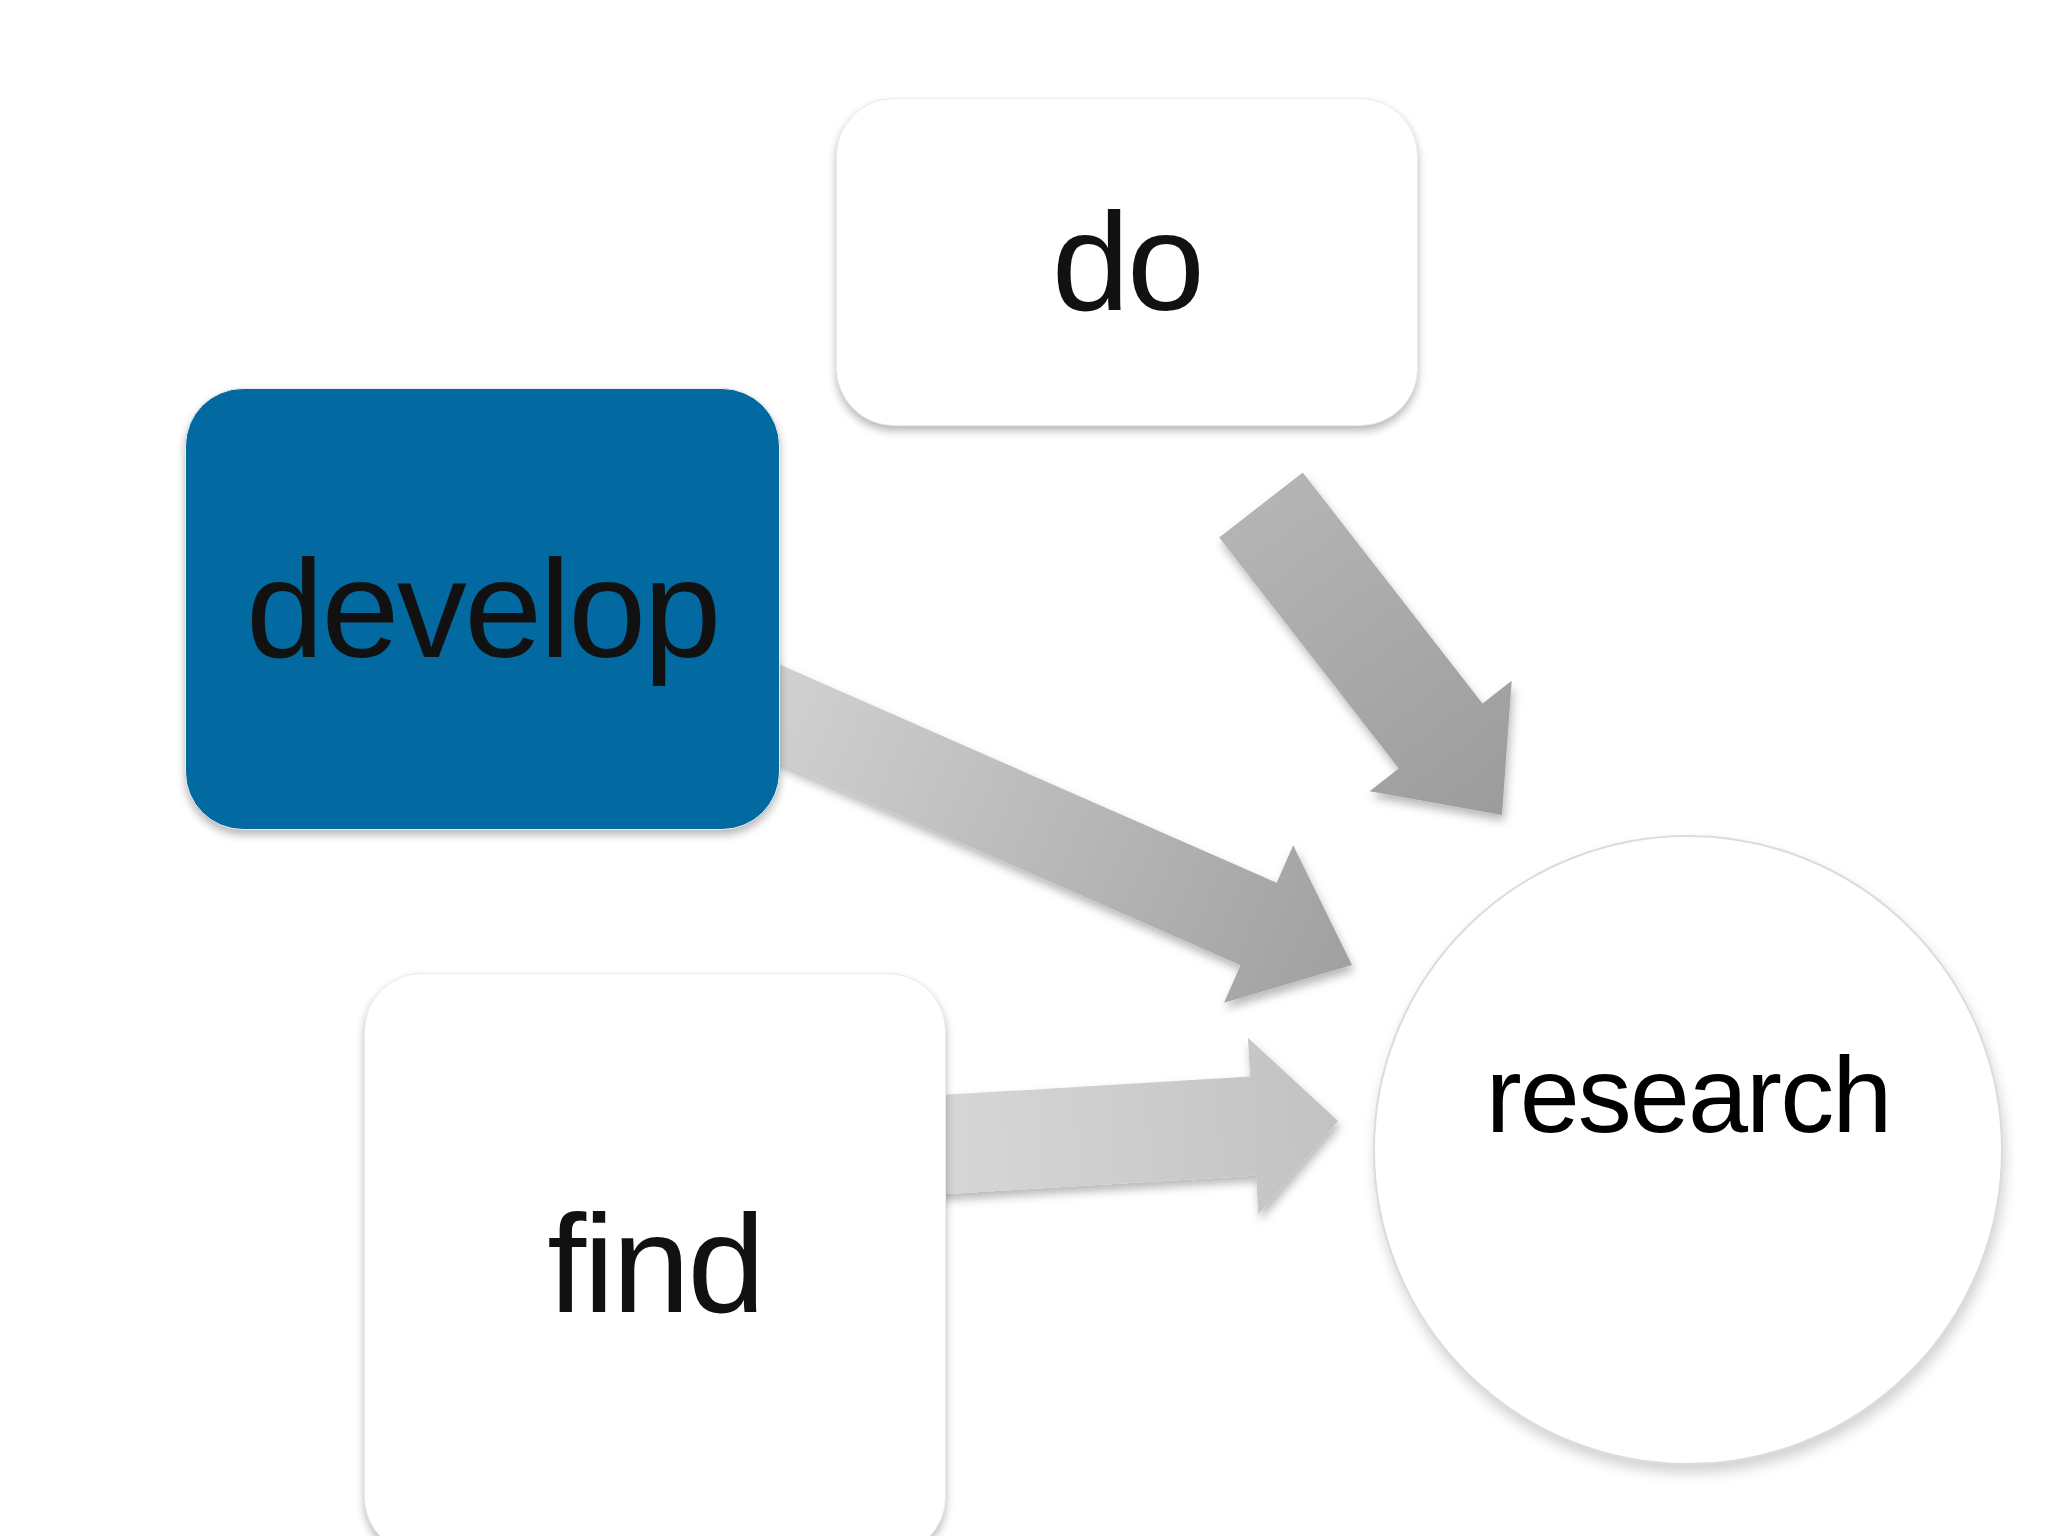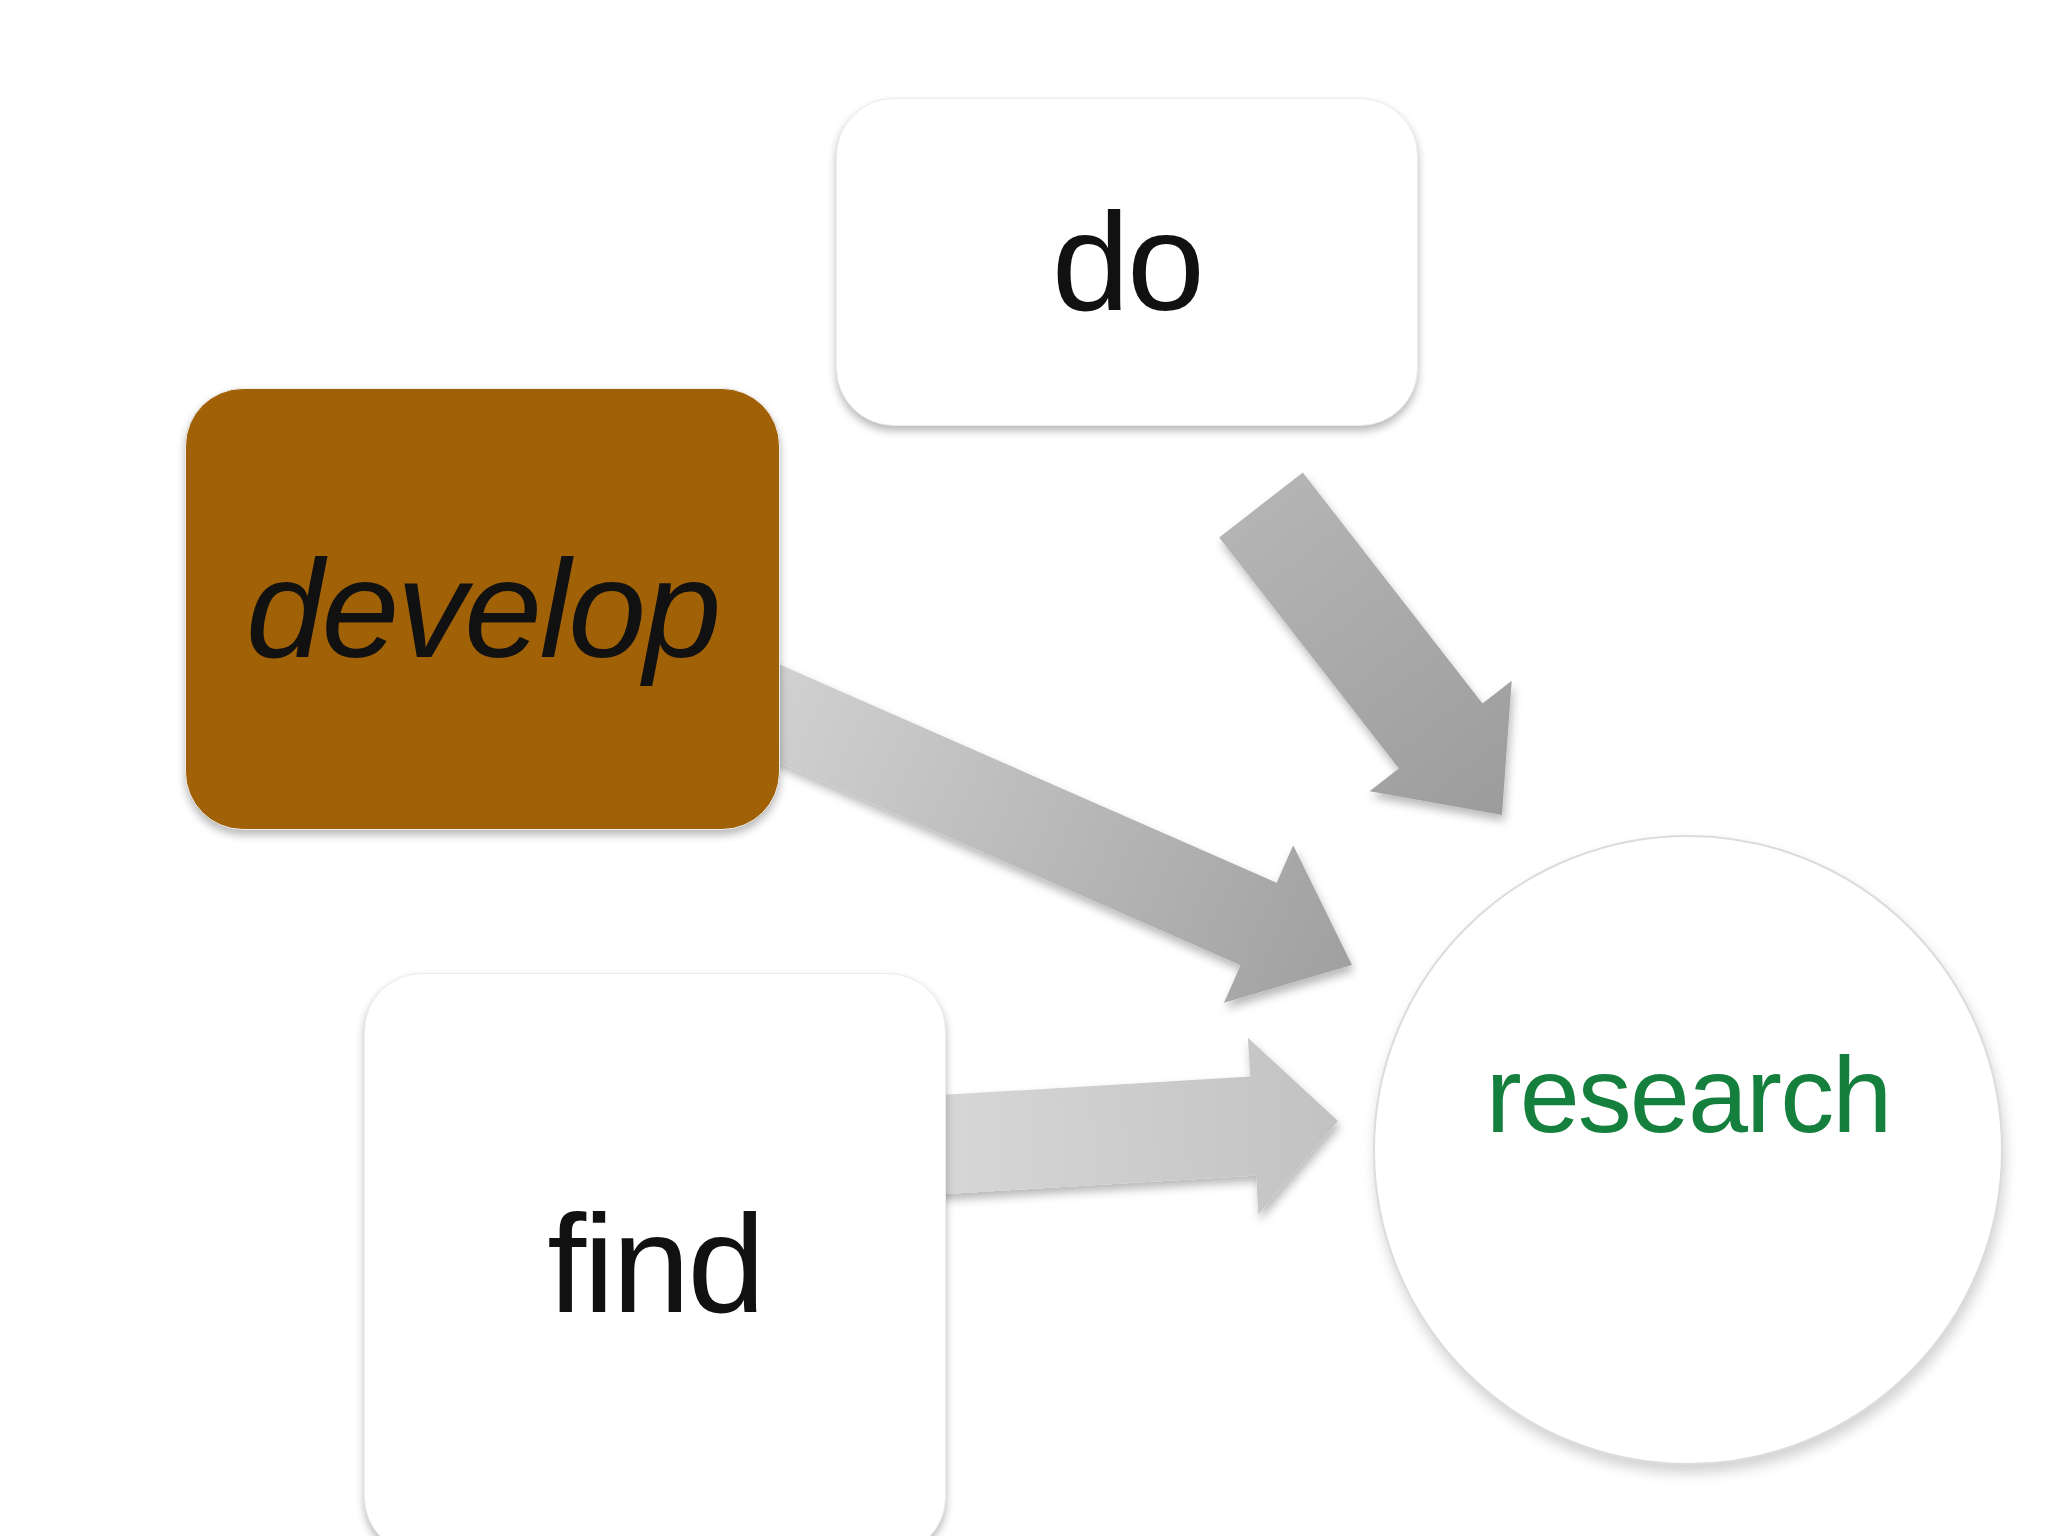--- a/index.html
+++ b/index.html
@@ -71,25 +71,25 @@
       </defs>
       <polygon points="1219.2,537.5 1398.8,768.6 1369.6,791.3 1502,815 1511.7,680.8 1482.5,703.5 1302.8,472.5" fill="url(#arrow-grad-0)" filter="url(#arrow-shadow)"></polygon>
       <polygon points="709.9,732.2 1240.5,965.2 1224,1002.7 1352,965 1293.2,845.2 1276.7,882.8 746.1,649.8" fill="url(#arrow-grad-1)" filter="url(#arrow-shadow)"></polygon>
       <polygon points="920.9,1195.4 1256.1,1175.5 1258.4,1214.4 1338,1121 1247.9,1037.7 1250.2,1076.6 915.1,1096.6" fill="url(#arrow-grad-2)" filter="url(#arrow-shadow)"></polygon>
     </svg>
 
   <div class="node rect" id="node-do" style="left: 836px; top: 98px; width: 582px; height: 328px; border-radius: 58px; background: rgb(255, 255, 255);">
     <span class="label" style="color: rgb(17, 17, 17); font-size: 140px;">do</span>
   </div>
 
-  <div class="node rect" id="node-develop" style="left: 185px; top: 388px; width: 595px; height: 442px; border-radius: 58px; background: #a16207; font-style: italic;">
+  <div class="node rect" id="node-develop" style="left: 185px; top: 388px; width: 595px; height: 442px; border-radius: 58px; background: #0369a1;">
     <span class="label" style="color: rgb(17, 17, 17); font-size: 140px;">develop</span>
   </div>
 
   <div class="node rect" id="node-find" style="left: 364px; top: 973px; width: 582px; height: 582px; border-radius: 58px; background: rgb(255, 255, 255);">
     <span class="label" style="color: rgb(17, 17, 17); font-size: 140px;">find</span>
   </div>
 
   <div class="node circle" id="node-research" style="left: 1373px; top: 835px; width: 630px; height: 630px;">
-    <span class="label" style="color: #15803d; font-size: 108px; transform: translateY(-55px);">research</span>
+    <span class="label" style="color: #000000; font-size: 108px; transform: translateY(-55px);">research</span>
   </div>
 
 </div>
 
 </body></html>

